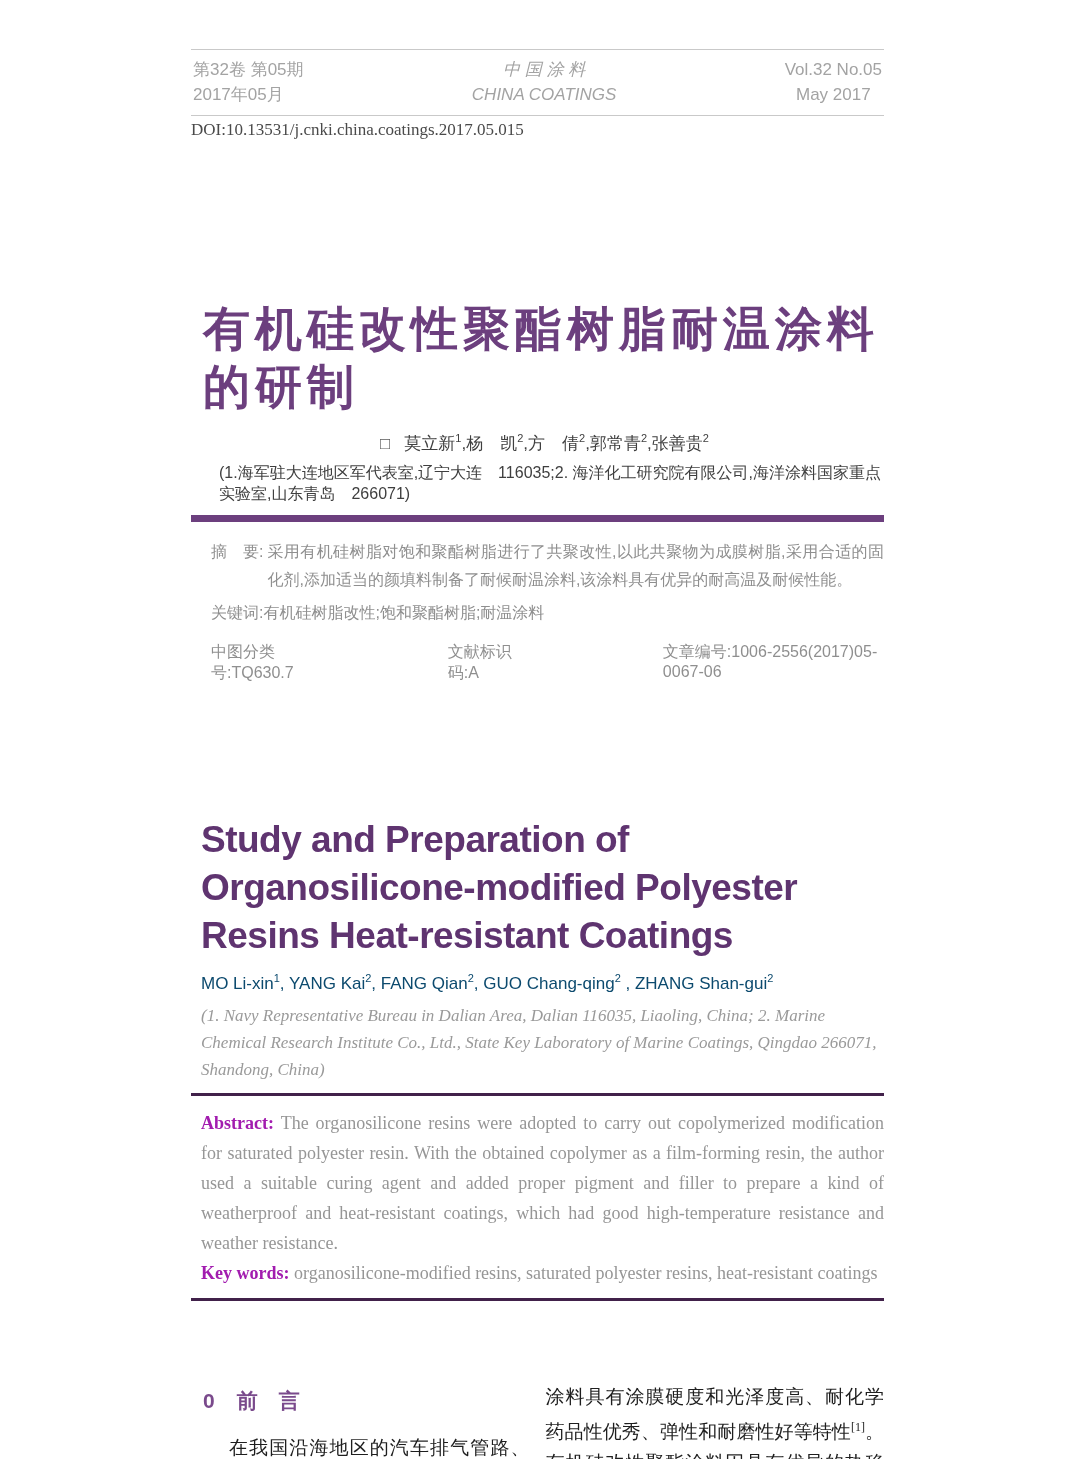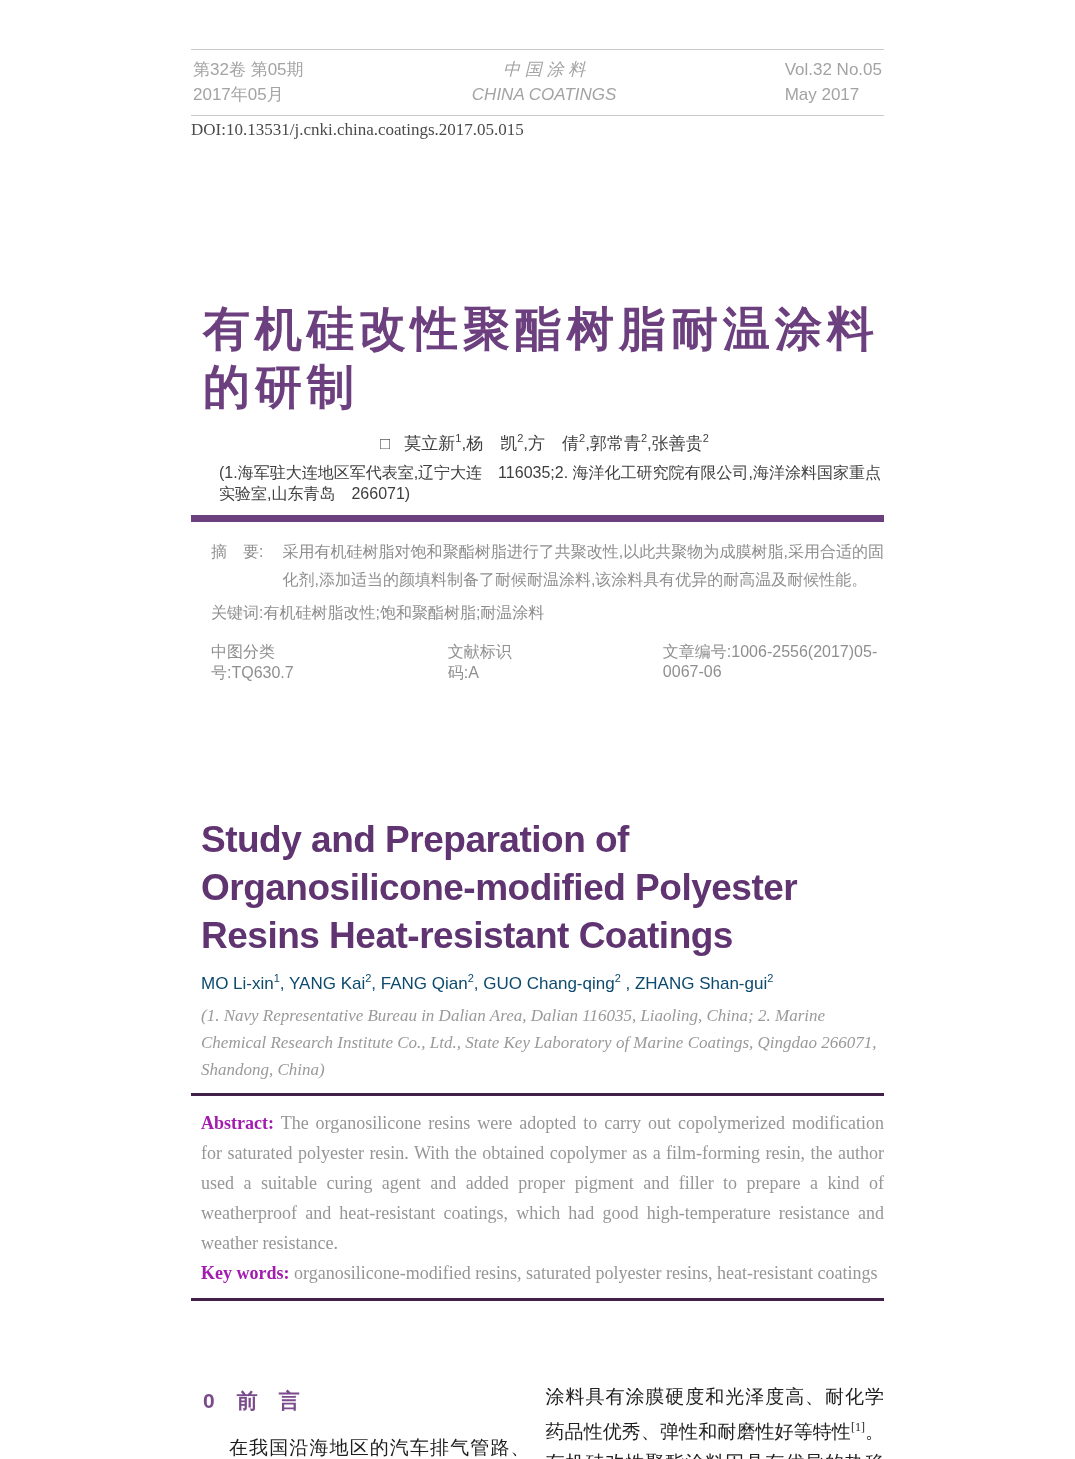--- a/index.html
+++ b/index.html
@@ -16,21 +16,21 @@
   
   .jheader {
     margin-top:30px;
     border-top:1px solid #c9c9c9;
     border-bottom:1px solid #c9c9c9;
     padding:7px 2px 8px 2px;
     display:flex; justify-content:space-between; align-items:center;
     color:#a3a3a3; font-size:17px; line-height:25px;
   }
   .jheader .center { text-align:center;font-style:italic; }
-  .jheader .right { text-align:left; }
+  .jheader .right { text-align:center; }
   .doi { margin-top:4px; font-family:"Liberation Serif", serif; color:#4a4a4a; font-size:17px; }
 
   
   .cn-title {
     margin-top:160px;
     color:#6C3F7E;
     font-size:47px;
     font-weight:bold;
     letter-spacing:5px;
     line-height:58px;
@@ -43,21 +43,21 @@
   .cn-authors .marker { margin-right:14px; color:#5a5a5a; }
   .cn-authors sup { font-size:11px; }
   .cn-affil {
     margin-top:8px; padding-left:28px;
     color:#3f3f3f; font-size:16px;
   }
   .bar { margin-top:10px; height:7px; background:#6C3F7E; }
 
   
   .cn-abs-block { margin-top:16px; padding-left:20px; color:#8f8f8f; font-size:16px; line-height:28px; }
-  .cn-abs-row { display:flex;gap:15px; }
+  .cn-abs-row { display:flex; }
   .cn-abs-row .lbl { flex:none; margin-right:4px; }
   .cn-abs-row .txt { flex:1; text-align:justify; }
   .cn-keywords { margin-top:6px; padding-left:20px; color:#8f8f8f; font-size:16px; line-height:26px; }
   .cn-class {
     margin-top:16px; padding-left:20px;
     color:#8f8f8f; font-size:16px; display:flex;
   }
   .cn-class .item2 { margin-left:118px; }
   .cn-class .item3 { margin-left:138px; }
 

